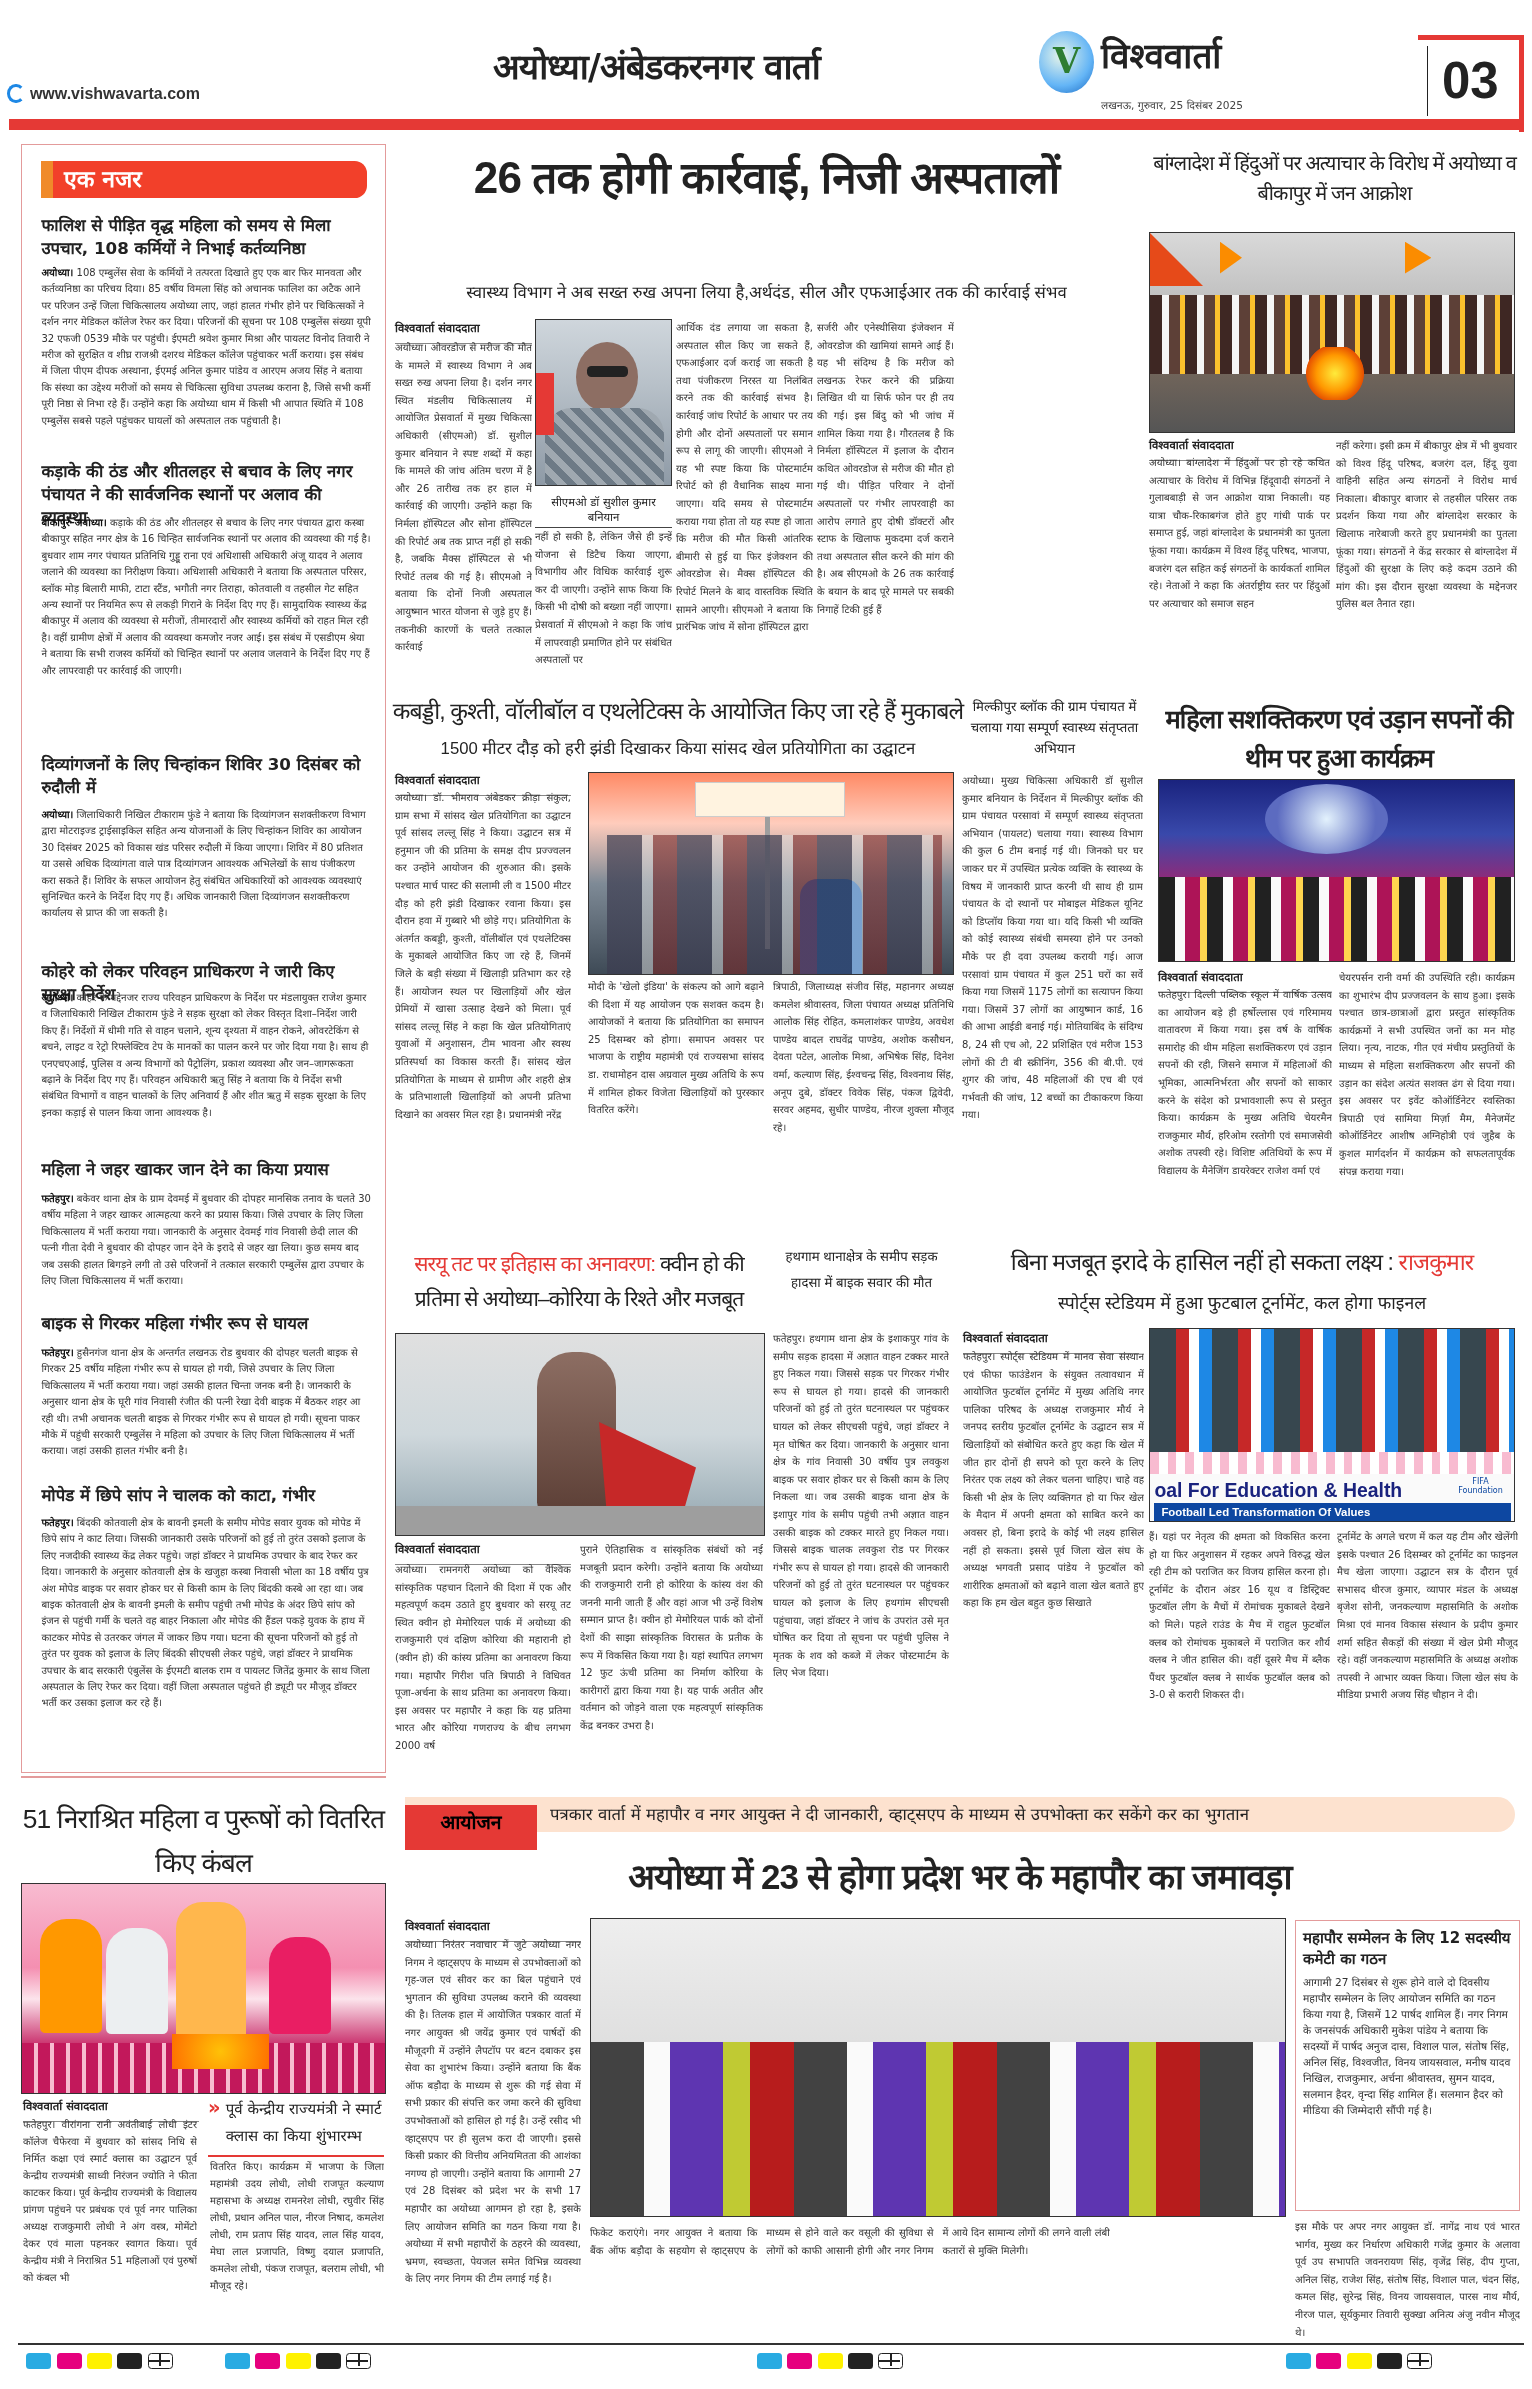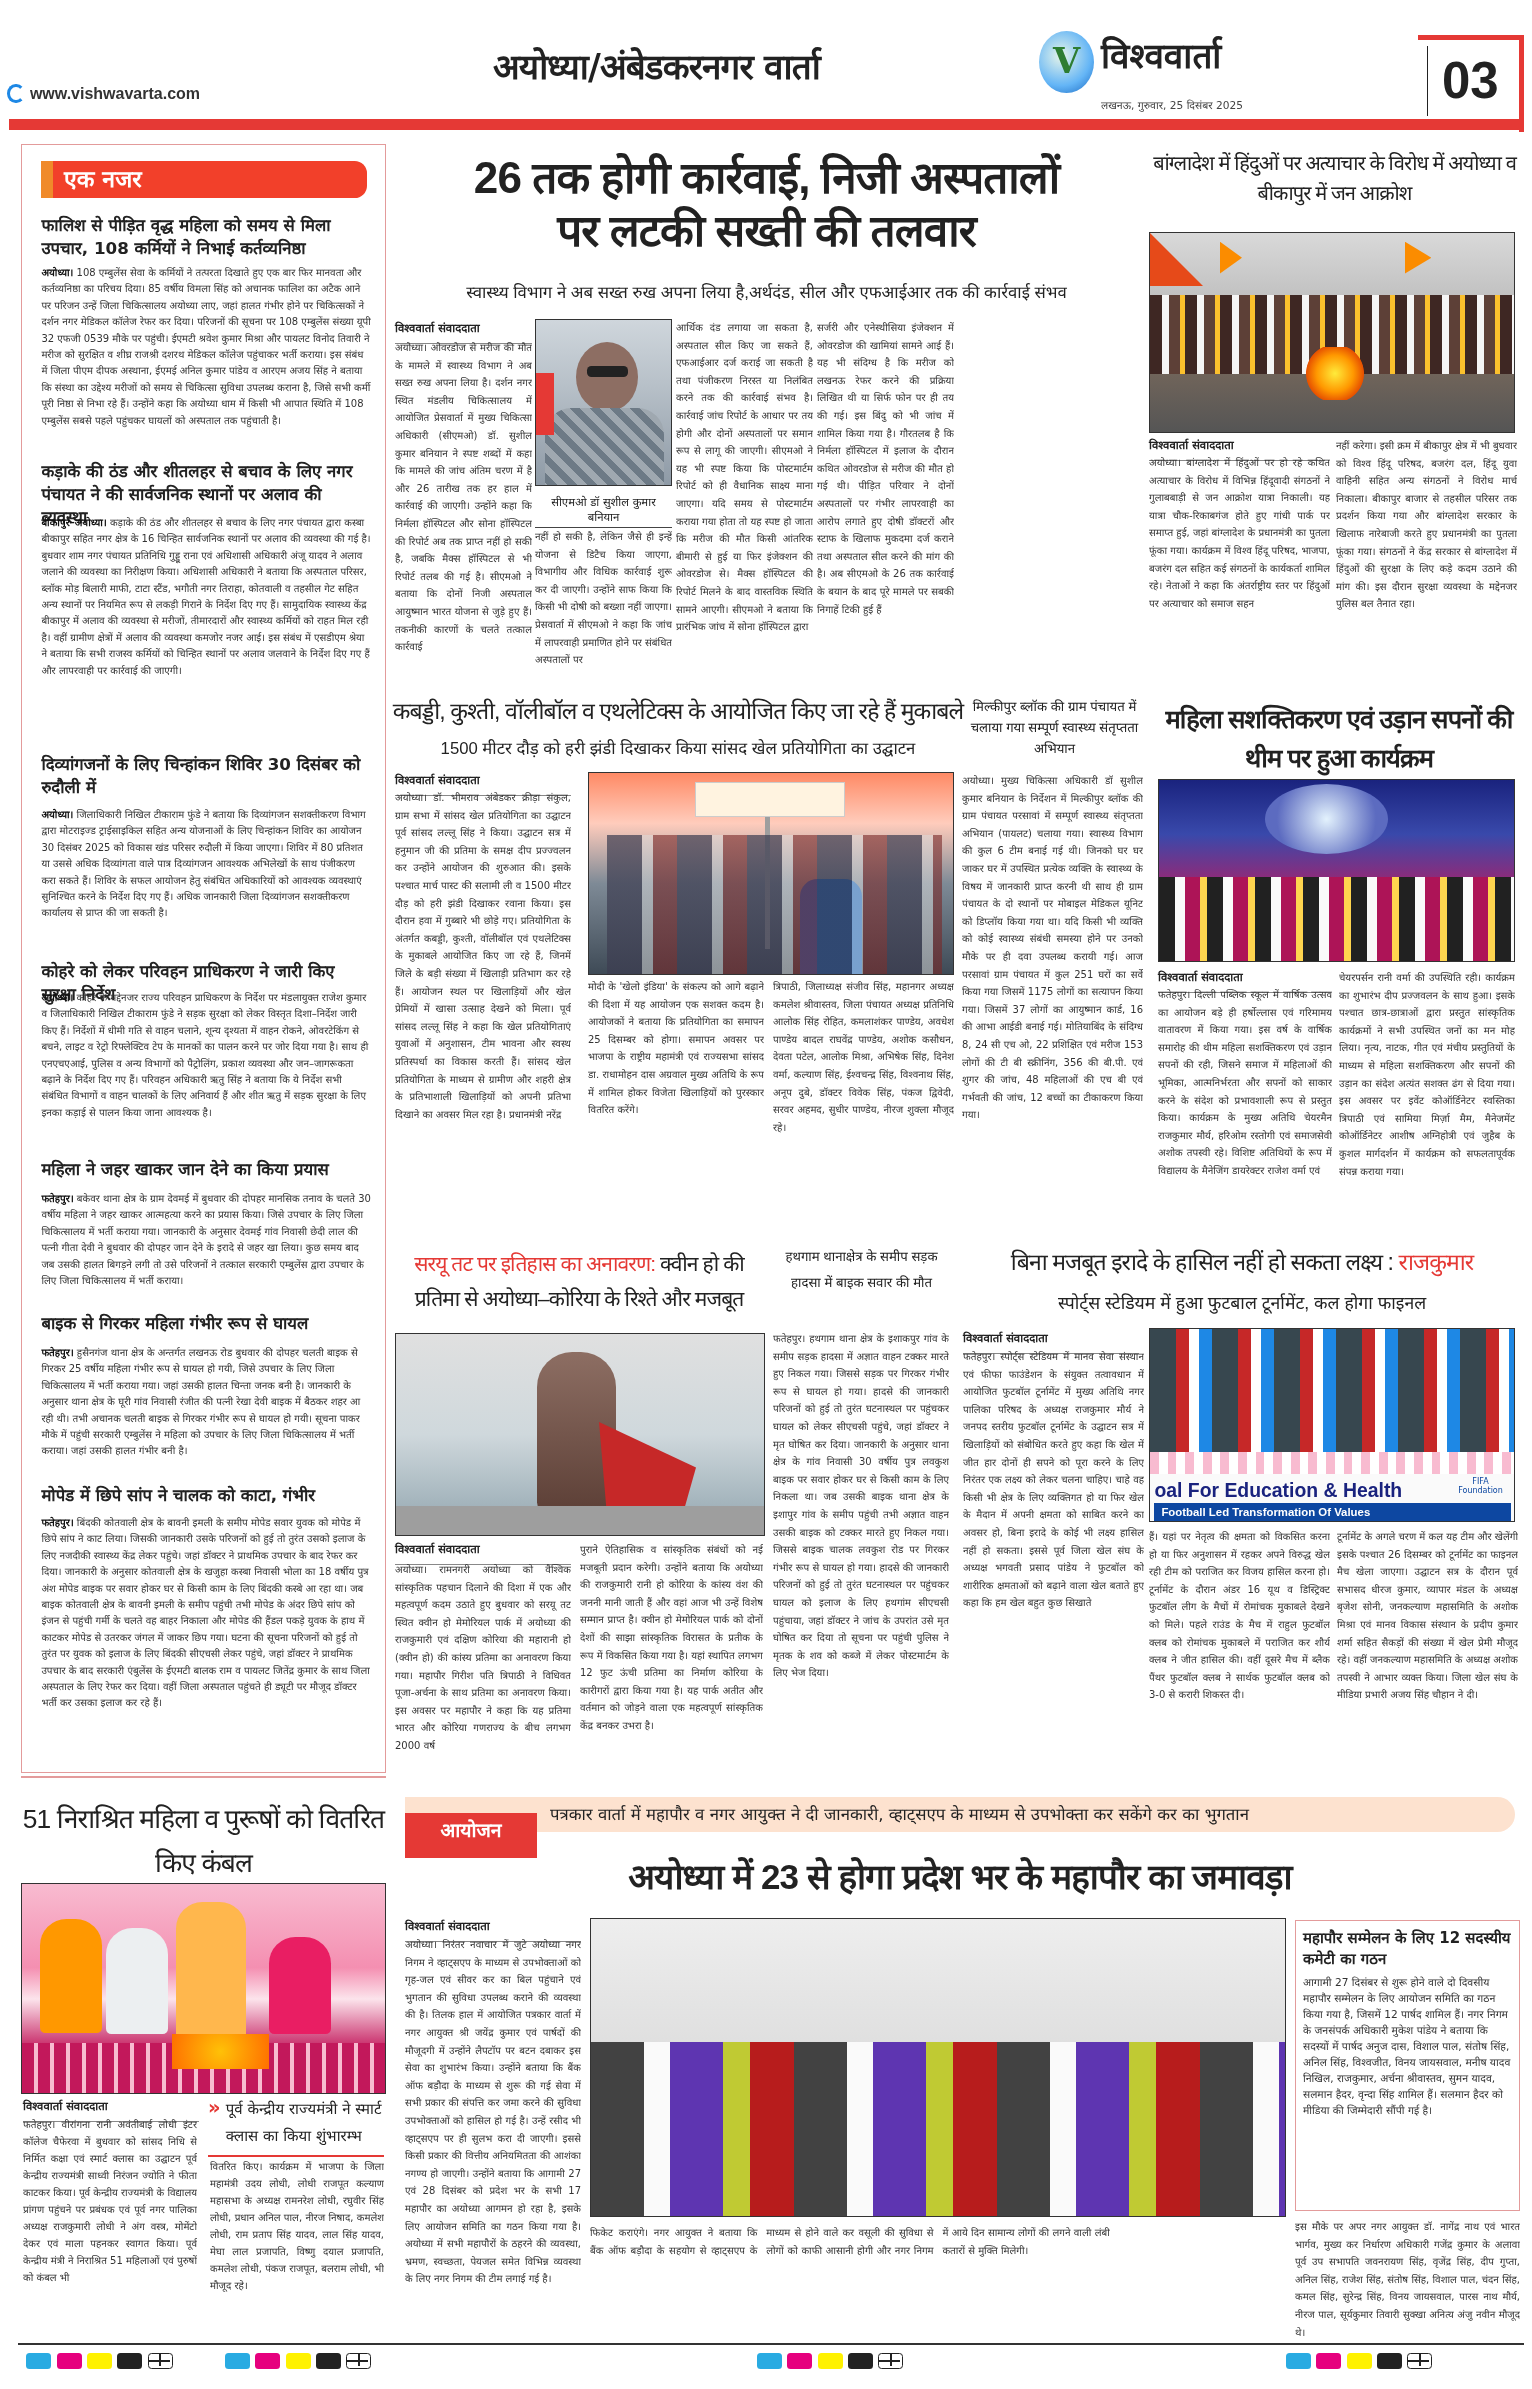--- a/index.html
+++ b/index.html
@@ -26,21 +26,21 @@
 
 .h1{font-weight:bold;font-family:"Liberation Sans",sans-serif;color:#222;text-align:center;letter-spacing:-0.9px}
 .sub{text-align:center;color:#222;font-family:"Liberation Sans",sans-serif}
 .byline{font-size:11.4px;font-weight:bold;color:#222;border-bottom:1.8px solid #888;padding-bottom:8px}
 .col{font-size:10px;line-height:17.6px;color:#333;text-align:justify}
 .photo{border:0.9px solid #333;overflow:hidden}
 .caption{font-size:11.4px;text-align:center;border-bottom:1.8px solid #444;padding:3.5px 0}
 .rule{height:0.9px;background:#aaa}
 .red{color:#e53935}
 .aayojan{left:405px;top:1797px;width:1110px;height:35px;background:#fde2cf;border-radius:0 17.6px 17.6px 0}
-.aayojan-tag{position:absolute;left:0;top:16px;width:132px;height:45px;background:#e53935;color:#ffffff;font-weight:bold;font-size:19.4px;text-align:center;line-height:35px}
+.aayojan-tag{position:absolute;left:0;top:8px;width:132px;height:45px;background:#e53935;color:#000000;font-weight:bold;font-size:19.4px;text-align:center;line-height:35px}
 .aayojan-text{position:absolute;left:145px;top:0;line-height:35px;font-size:16.7px;color:#222;white-space:nowrap}
 .boxr{border:1.8px solid #e39b9b}
 .regmarks{display:flex;gap:5.3px;align-items:center}
 .reg{width:25px;height:16px;border-radius:3.5px}
 .reg-cross{width:25px;height:16px;border:1.8px solid #222;border-radius:3.5px;position:relative}
 .reg-cross:before{content:"";position:absolute;left:10.6px;top:0;width:1.8px;height:12.3px;background:#222}
 .reg-cross:after{content:"";position:absolute;left:0;top:6.2px;width:21px;height:1.8px;background:#222}
 .chev{color:#e53935;font-weight:bold;font-size:19.4px}
 </style>
 </head>
@@ -86,21 +86,20 @@
 
   <div class="lhead" style="top:1167px">बाइक से गिरकर महिला गंभीर रूप से घायल</div>
   <div class="lbody" style="top:1200px;height:148px;overflow:hidden"><b>फतेहपुर।</b> <span>हुसैनगंज थाना क्षेत्र के अन्तर्गत लखनऊ रोड बुधवार की दोपहर चलती बाइक से गिरकर 25 वर्षीय महिला गंभीर रूप से घायल हो गयी, जिसे उपचार के लिए जिला चिकित्सालय में भर्ती कराया गया। जहां उसकी हालत चिन्ता जनक बनी है। जानकारी के अनुसार थाना क्षेत्र के घूरी गांव निवासी रंजीत की पत्नी रेखा देवी बाइक में बैठकर शहर आ रही थी। तभी अचानक चलती बाइक से गिरकर गंभीर रूप से घायल हो गयी। सूचना पाकर मौके में पहुंची सरकारी एम्बुलेंस ने महिला को उपचार के लिए जिला चिकित्सालय में भर्ती कराया। जहां उसकी हालत गंभीर बनी है।</span></div>
 
   <div class="lhead" style="top:1339px">मोपेड में छिपे सांप ने चालक को काटा, गंभीर</div>
   <div class="lbody" style="top:1370px;height:247px;overflow:hidden"><b>फतेहपुर।</b> <span>बिंदकी कोतवाली क्षेत्र के बावनी इमली के समीप मोपेड सवार युवक को मोपेड में छिपे सांप ने काट लिया। जिसकी जानकारी उसके परिजनों को हुई तो तुरंत उसको इलाज के लिए नजदीकी स्वास्थ्य केंद्र लेकर पहुंचे। जहां डॉक्टर ने प्राथमिक उपचार के बाद रेफर कर दिया। जानकारी के अनुसार कोतवाली क्षेत्र के खजुहा कस्बा निवासी भोला का 18 वर्षीय पुत्र अंश मोपेड बाइक पर सवार होकर घर से किसी काम के लिए बिंदकी कस्बे आ रहा था। जब बाइक कोतवाली क्षेत्र के बावनी इमली के समीप पहुंची तभी मोपेड के अंदर छिपे सांप को इंजन से पहुंची गर्मी के चलते वह बाहर निकाला और मोपेड की हैंडल पकड़े युवक के हाथ में काटकर मोपेड से उतरकर जंगल में जाकर छिप गया। घटना की सूचना परिजनों को हुई तो तुरंत पर युवक को इलाज के लिए बिंदकी सीएचसी लेकर पहुंचे, जहां डॉक्टर ने प्राथमिक उपचार के बाद सरकारी एंबुलेंस के ईएमटी बालक राम व पायलट जितेंद्र कुमार के साथ जिला अस्पताल के लिए रेफर कर दिया। वहीं जिला अस्पताल पहुंचते ही ड्यूटी पर मौजूद डॉक्टर भर्ती कर उसका इलाज कर रहे हैं।</span></div>
 </div>
 
 <div class="abs h1" style="left:392px;top:151px;width:749px;font-size:44px;line-height:53px">
   <div>26 तक होगी कार्रवाई, निजी अस्पतालों</div>
-  <div>पर लटकी सख्ती की तलवार</div>
 </div>
 <div class="abs sub" style="left:392px;top:280px;width:749px;font-size:16.7px">स्वास्थ्य विभाग ने अब सख्त रुख अपना लिया है,अर्थदंड, सील और एफआईआर तक की कार्रवाई संभव</div>
 <div class="abs byline" style="left:395px;top:320px;width:137px">विश्ववार्ता संवाददाता</div>
 <div class="abs col" style="left:395px;top:339px;width:137px;height:343px;overflow:hidden">अयोध्या। ओवरडोज से मरीज की मौत के मामले में स्वास्थ्य विभाग ने अब सख्त रुख अपना लिया है। दर्शन नगर स्थित मंडलीय चिकित्सालय में आयोजित प्रेसवार्ता में मुख्य चिकित्सा अधिकारी (सीएमओ) डॉ. सुशील कुमार बनियान ने स्पष्ट शब्दों में कहा कि मामले की जांच अंतिम चरण में है और 26 तारीख तक हर हाल में कार्रवाई की जाएगी। उन्होंने कहा कि निर्मला हॉस्पिटल और सोना हॉस्पिटल की रिपोर्ट अब तक प्राप्त नहीं हो सकी है, जबकि मैक्स हॉस्पिटल से भी रिपोर्ट तलब की गई है। सीएमओ ने बताया कि दोनों निजी अस्पताल आयुष्मान भारत योजना से जुड़े हुए हैं। तकनीकी कारणों के चलते तत्काल कार्रवाई</div>
 <div class="abs photo" style="left:535px;top:319px;width:137px;height:167px;background:linear-gradient(180deg,#cfd6dc 0%,#b7c0c8 40%,#8e9aa6 100%)">
   <div style="position:absolute;left:40px;top:22px;width:62px;height:70px;border-radius:50%;background:#8d6e63"></div>
   <div style="position:absolute;left:51px;top:46px;width:41px;height:10.6px;background:#222;border-radius:4.4px"></div>
   <div style="position:absolute;left:8.8px;top:88px;width:119px;height:84px;background:repeating-linear-gradient(45deg,#9fa8b0 0 7px,#6d7a86 7px 14px);border-radius:26.4px 26.4px 0 0"></div>
   <div style="position:absolute;left:0;top:53px;width:17.6px;height:62px;background:#e53935"></div>
 </div>

